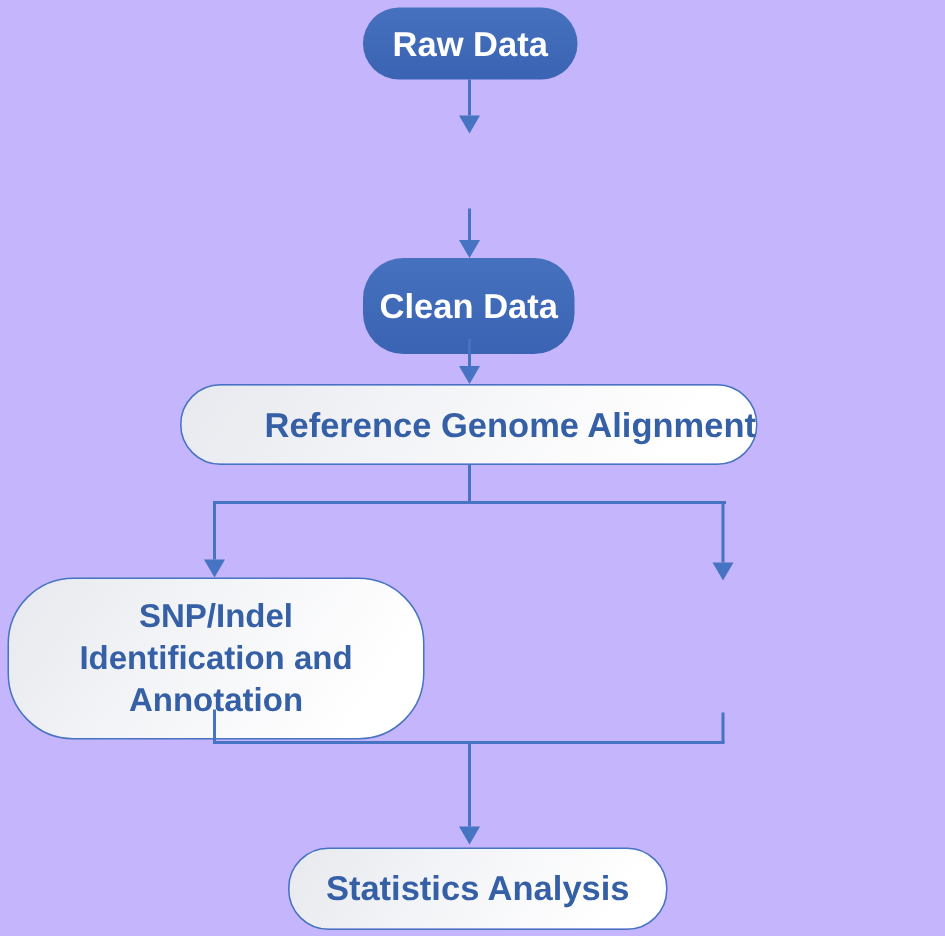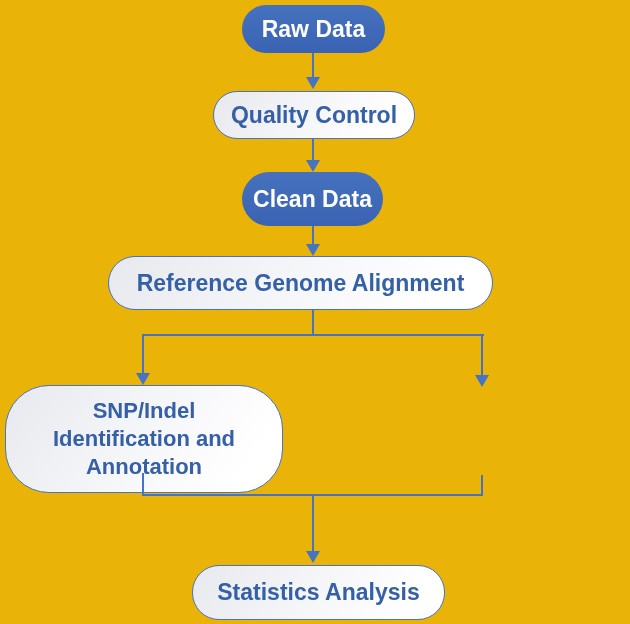--- a/index.html
+++ b/index.html
@@ -4,21 +4,21 @@
 <style>
   html, body { margin: 0; padding: 0; }
   body {
     font-family: "Liberation Sans", sans-serif;
     background: #ffffff;
   }
   .canvas {
     position: relative;
     width: 630px;
     height: 624px;
-    background: #eab308;
+    background: #c4b5fd;
     overflow: hidden;
   }
   .node {
     position: absolute;
     display: flex;
     align-items: center;
     justify-content: center;
     text-align: center;
     font-weight: bold;
     box-sizing: border-box;
@@ -56,29 +56,26 @@
 </style>
 </head>
 <body>
 
 <div class="canvas">
 
   <div class="node filled fs23" style="left:242px; top:5px; width:143px; height:48px; border-radius:24px;">
     <span>Raw Data</span>
   </div>
 
-  <div class="node outline fs23" style="left:213px; top:91px; width:202px; height:48px; border-radius:24px;">
-    <span>Quality Control</span>
-  </div>
 
-  <div class="node filled fs23" style="left:242px; top:172px; width:141px; height:54px; border-radius:27px;">
+  <div class="node filled fs23" style="left:242px; top:172px; width:141px; height:64px; border-radius:27px;">
     <span>Clean Data</span>
   </div>
 
-  <div class="node outline fs23" style="left:108px; top:256px; width:385px; height:54px; border-radius:27px;">
+  <div class="node outline fs23" style="left:120px; top:256px; width:385px; height:54px; border-radius:27px;justify-content:flex-end;">
     <span>Reference Genome Alignment</span>
   </div>
 
   <div class="node outline fs22" style="left:5px; top:385px; width:278px; height:108px; border-radius:44px;">
     <span>SNP/Indel
 Identification and
 Annotation</span>
   </div>
 
 

